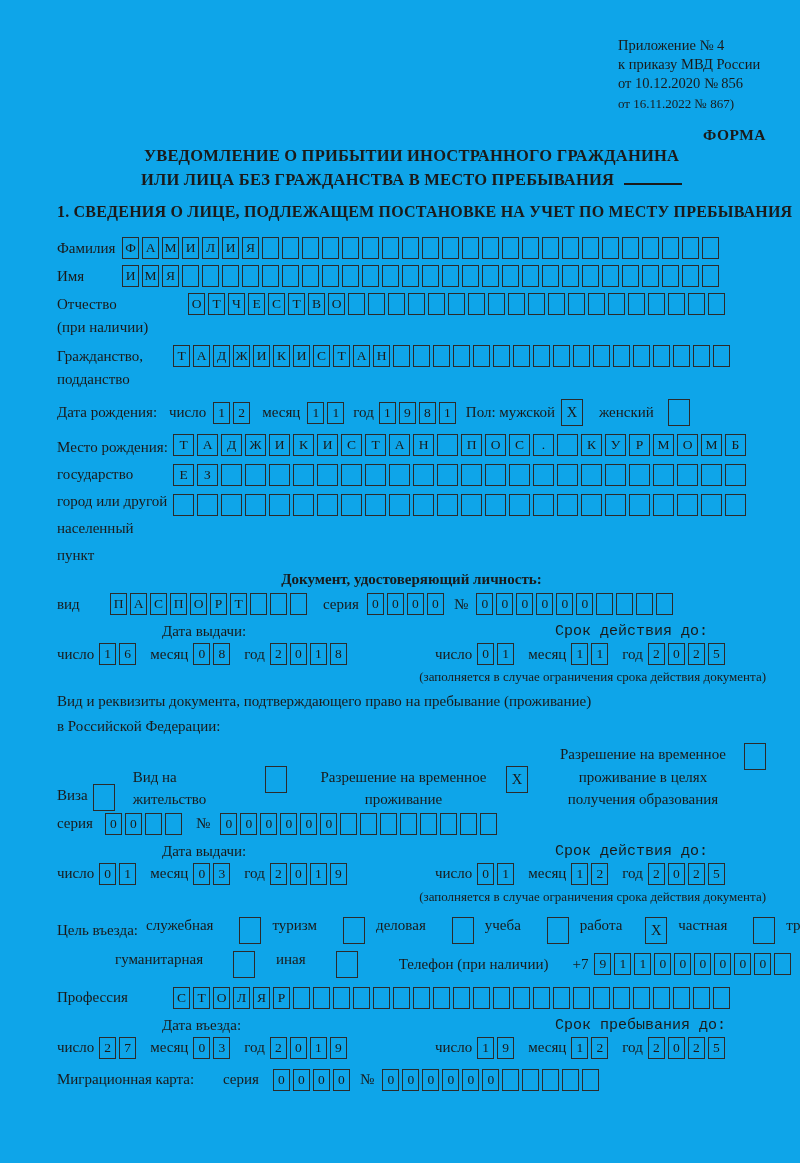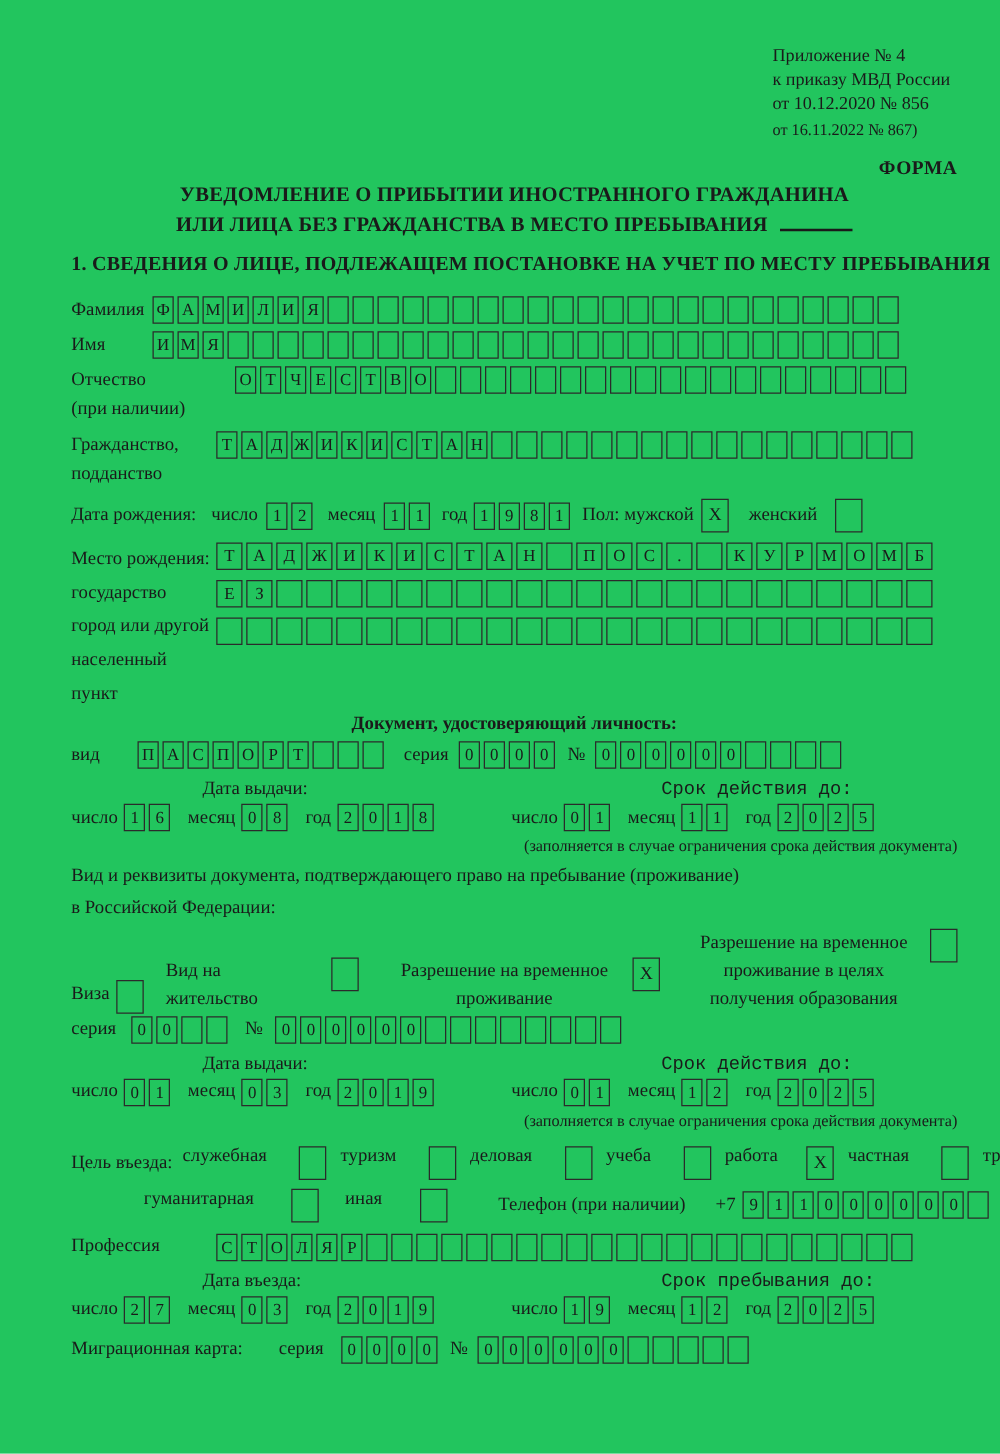--- a/index.html
+++ b/index.html
@@ -1,18 +1,18 @@
 <!DOCTYPE html>
 <html><head>
 <meta charset="utf-8">
 <style>
   html,body{margin:0;padding:0;background:#fff;}
   .page{
     width:800px;height:1163px;box-sizing:border-box;
-    padding:36px 34px 18px 57px;background:#22c55e;color:#1a1a1a;
+    padding:36px 34px 18px 57px;background:#0ea5e9;color:#1a1a1a;
     font-family:"Liberation Serif", serif;font-size:15px;overflow:hidden;
   }
   
   .appendix{margin-left:561px;line-height:1.3;}
   .appendix .line{font-size:14.5px;}
   .appendix .edition{font-size:13px;line-height:1.28;margin-top:3px;}
   .forma{font-weight:bold;text-align:right;font-size:15.5px;margin-top:14px;letter-spacing:.5px;}
   
   .title{text-align:center;font-weight:bold;font-size:16.5px;line-height:1.45;letter-spacing:.2px;}
   .title .blank{display:inline-block;width:58px;border-bottom:2px solid #1a1a1a;height:14px;margin-left:10px;}
@@ -28,21 +28,21 @@
     display:flex;align-items:center;justify-content:center;
     font-size:13.5px;line-height:1;
   }
   .cells.wide .cell{width:19px;}
   .cb{
     width:20px;height:25px;border:1.6px solid #2b2b2b;flex:none;
     display:inline-flex;align-items:center;justify-content:center;
     font-size:14.5px;
   }
   
-  .dgrid{display:flex;margin-top:8px;}
+  .dgrid{display:flex;margin-top:8px;gap:26px;}
   .dcol-left{width:352px;flex:none;}
   .dcol-right{flex:1;}
   .dhead{margin-left:105px;margin-bottom:3px;}
   .dcol-right .dhead{margin-left:120px;font-family:Liberation Mono, monospace;}
   .dline{display:flex;align-items:center;gap:5px;}
   .dline .cells{margin-right:9px;}
   .small-note{font-size:13px;text-align:right;margin-top:4px;}
   
   .opts{display:flex;align-items:flex-end;margin-top:8px;}
   .opt{display:flex;align-items:flex-start;}

